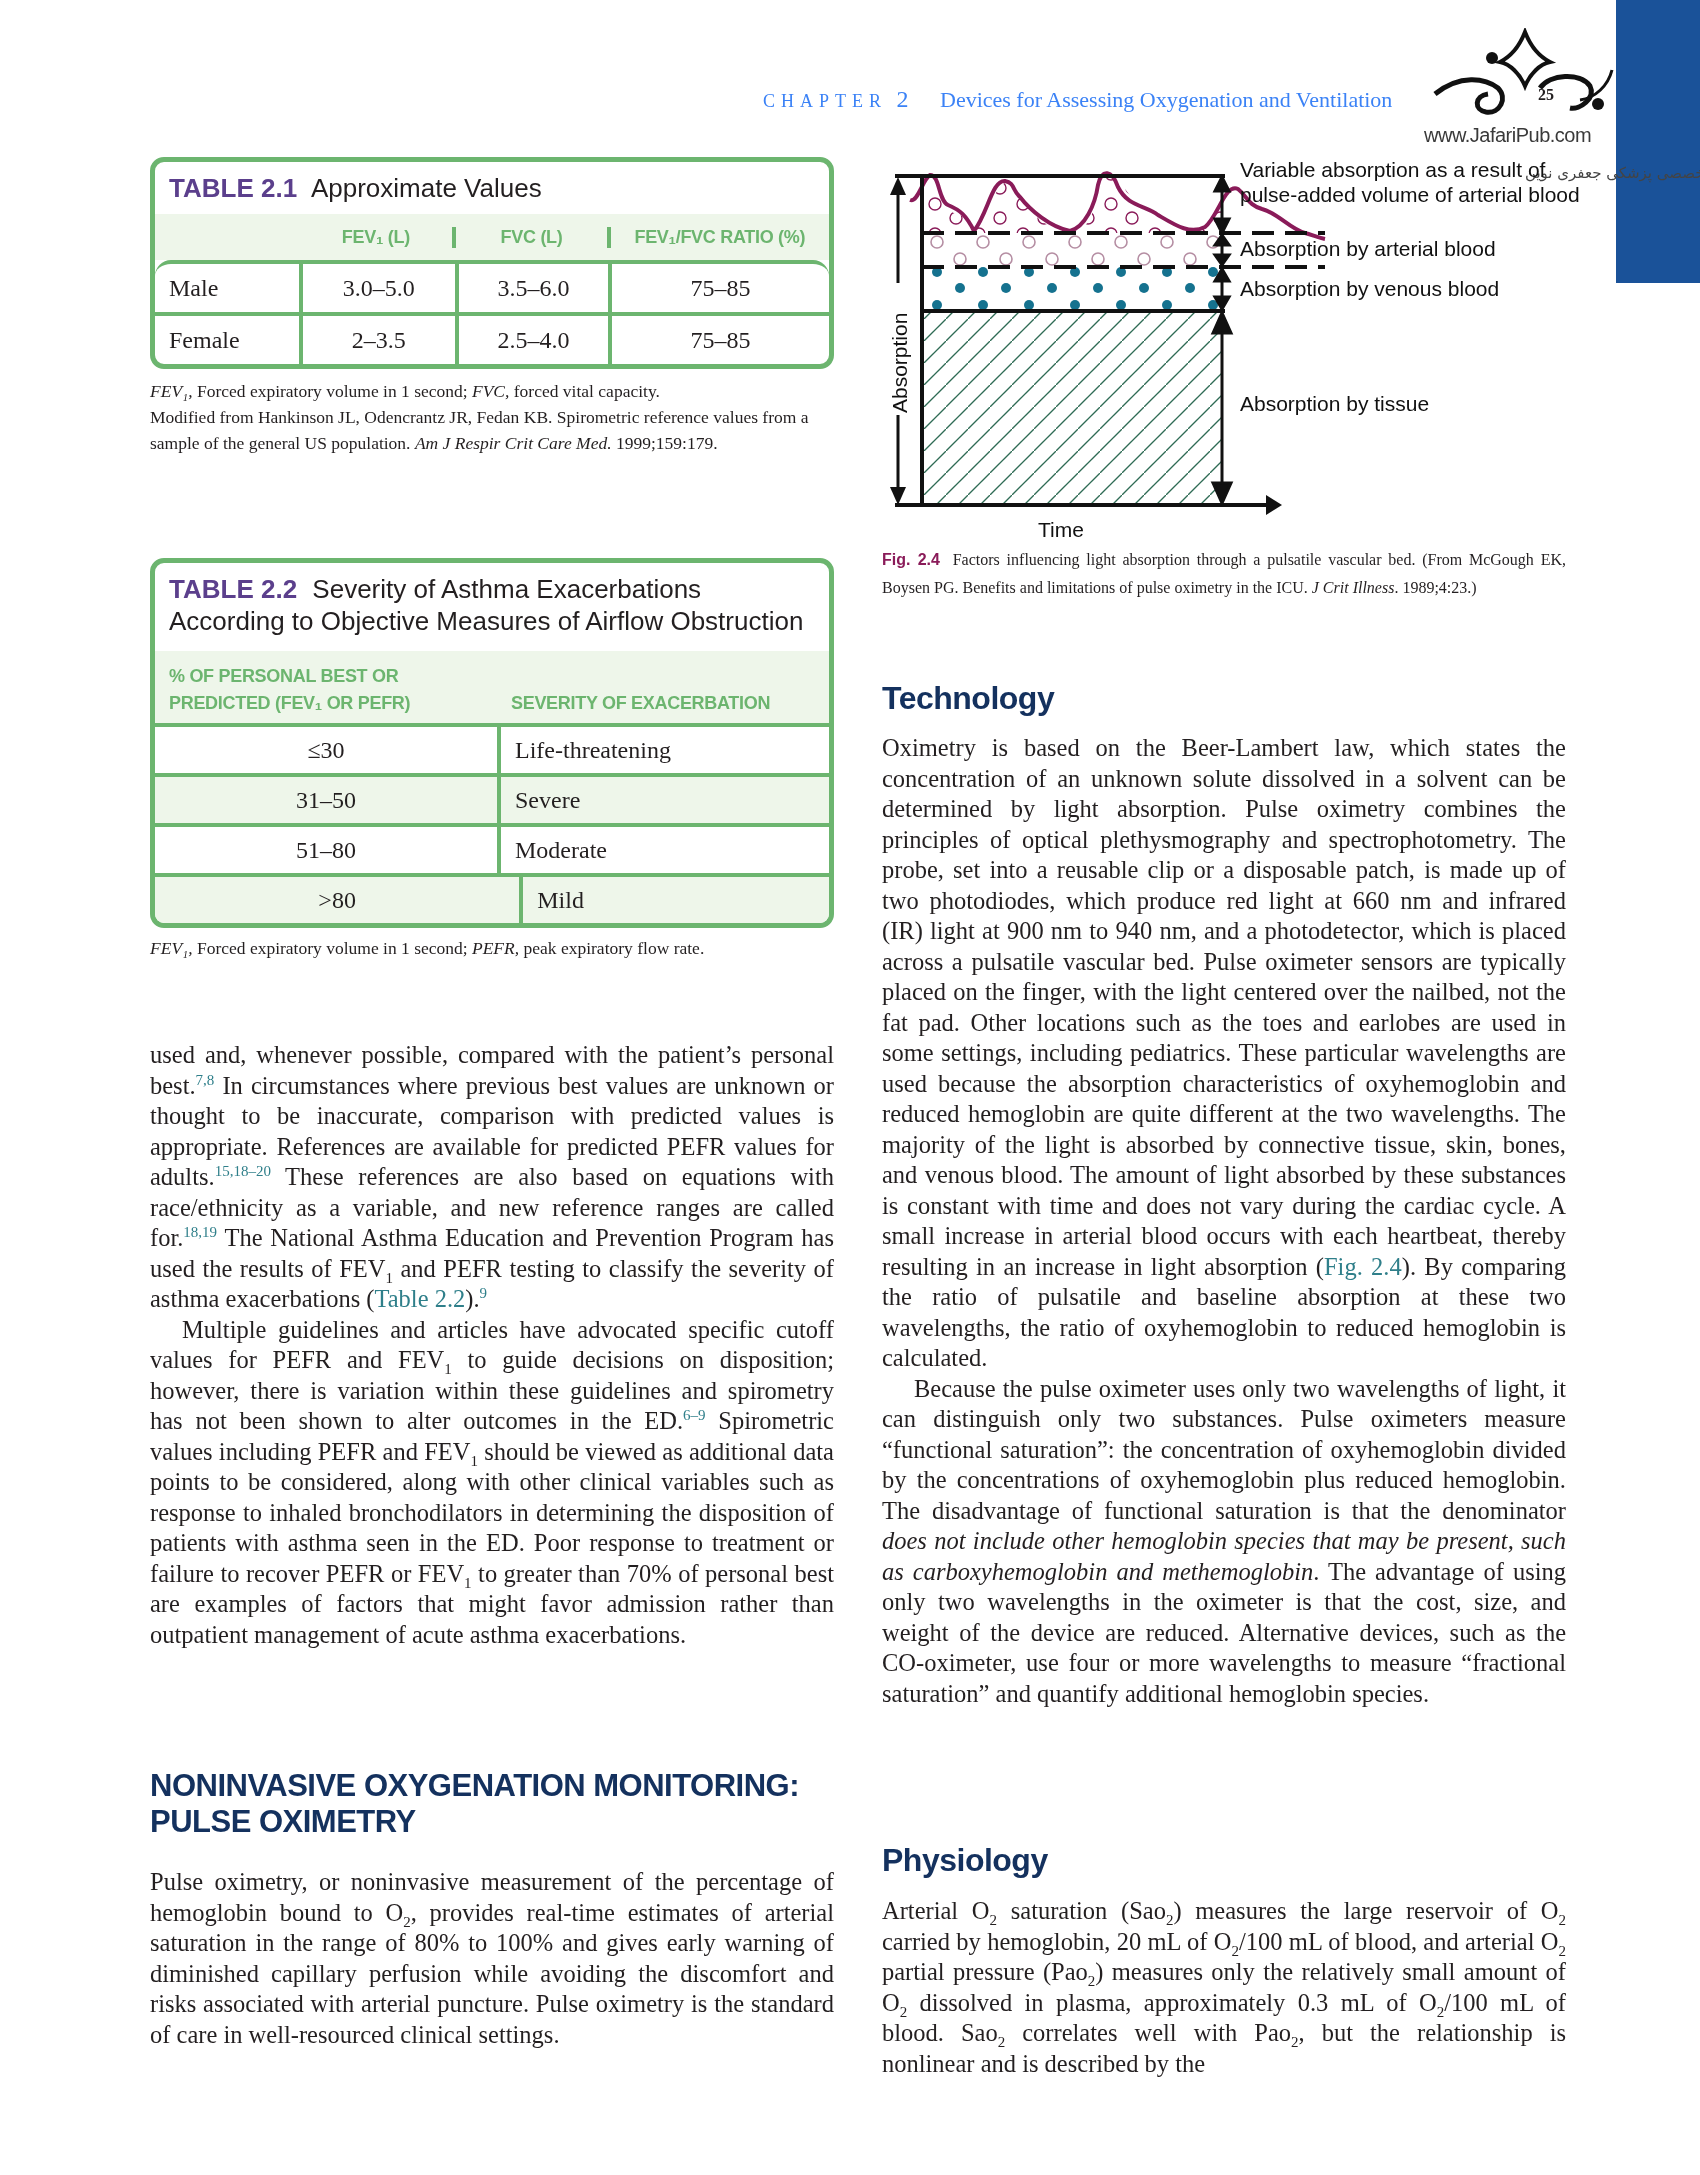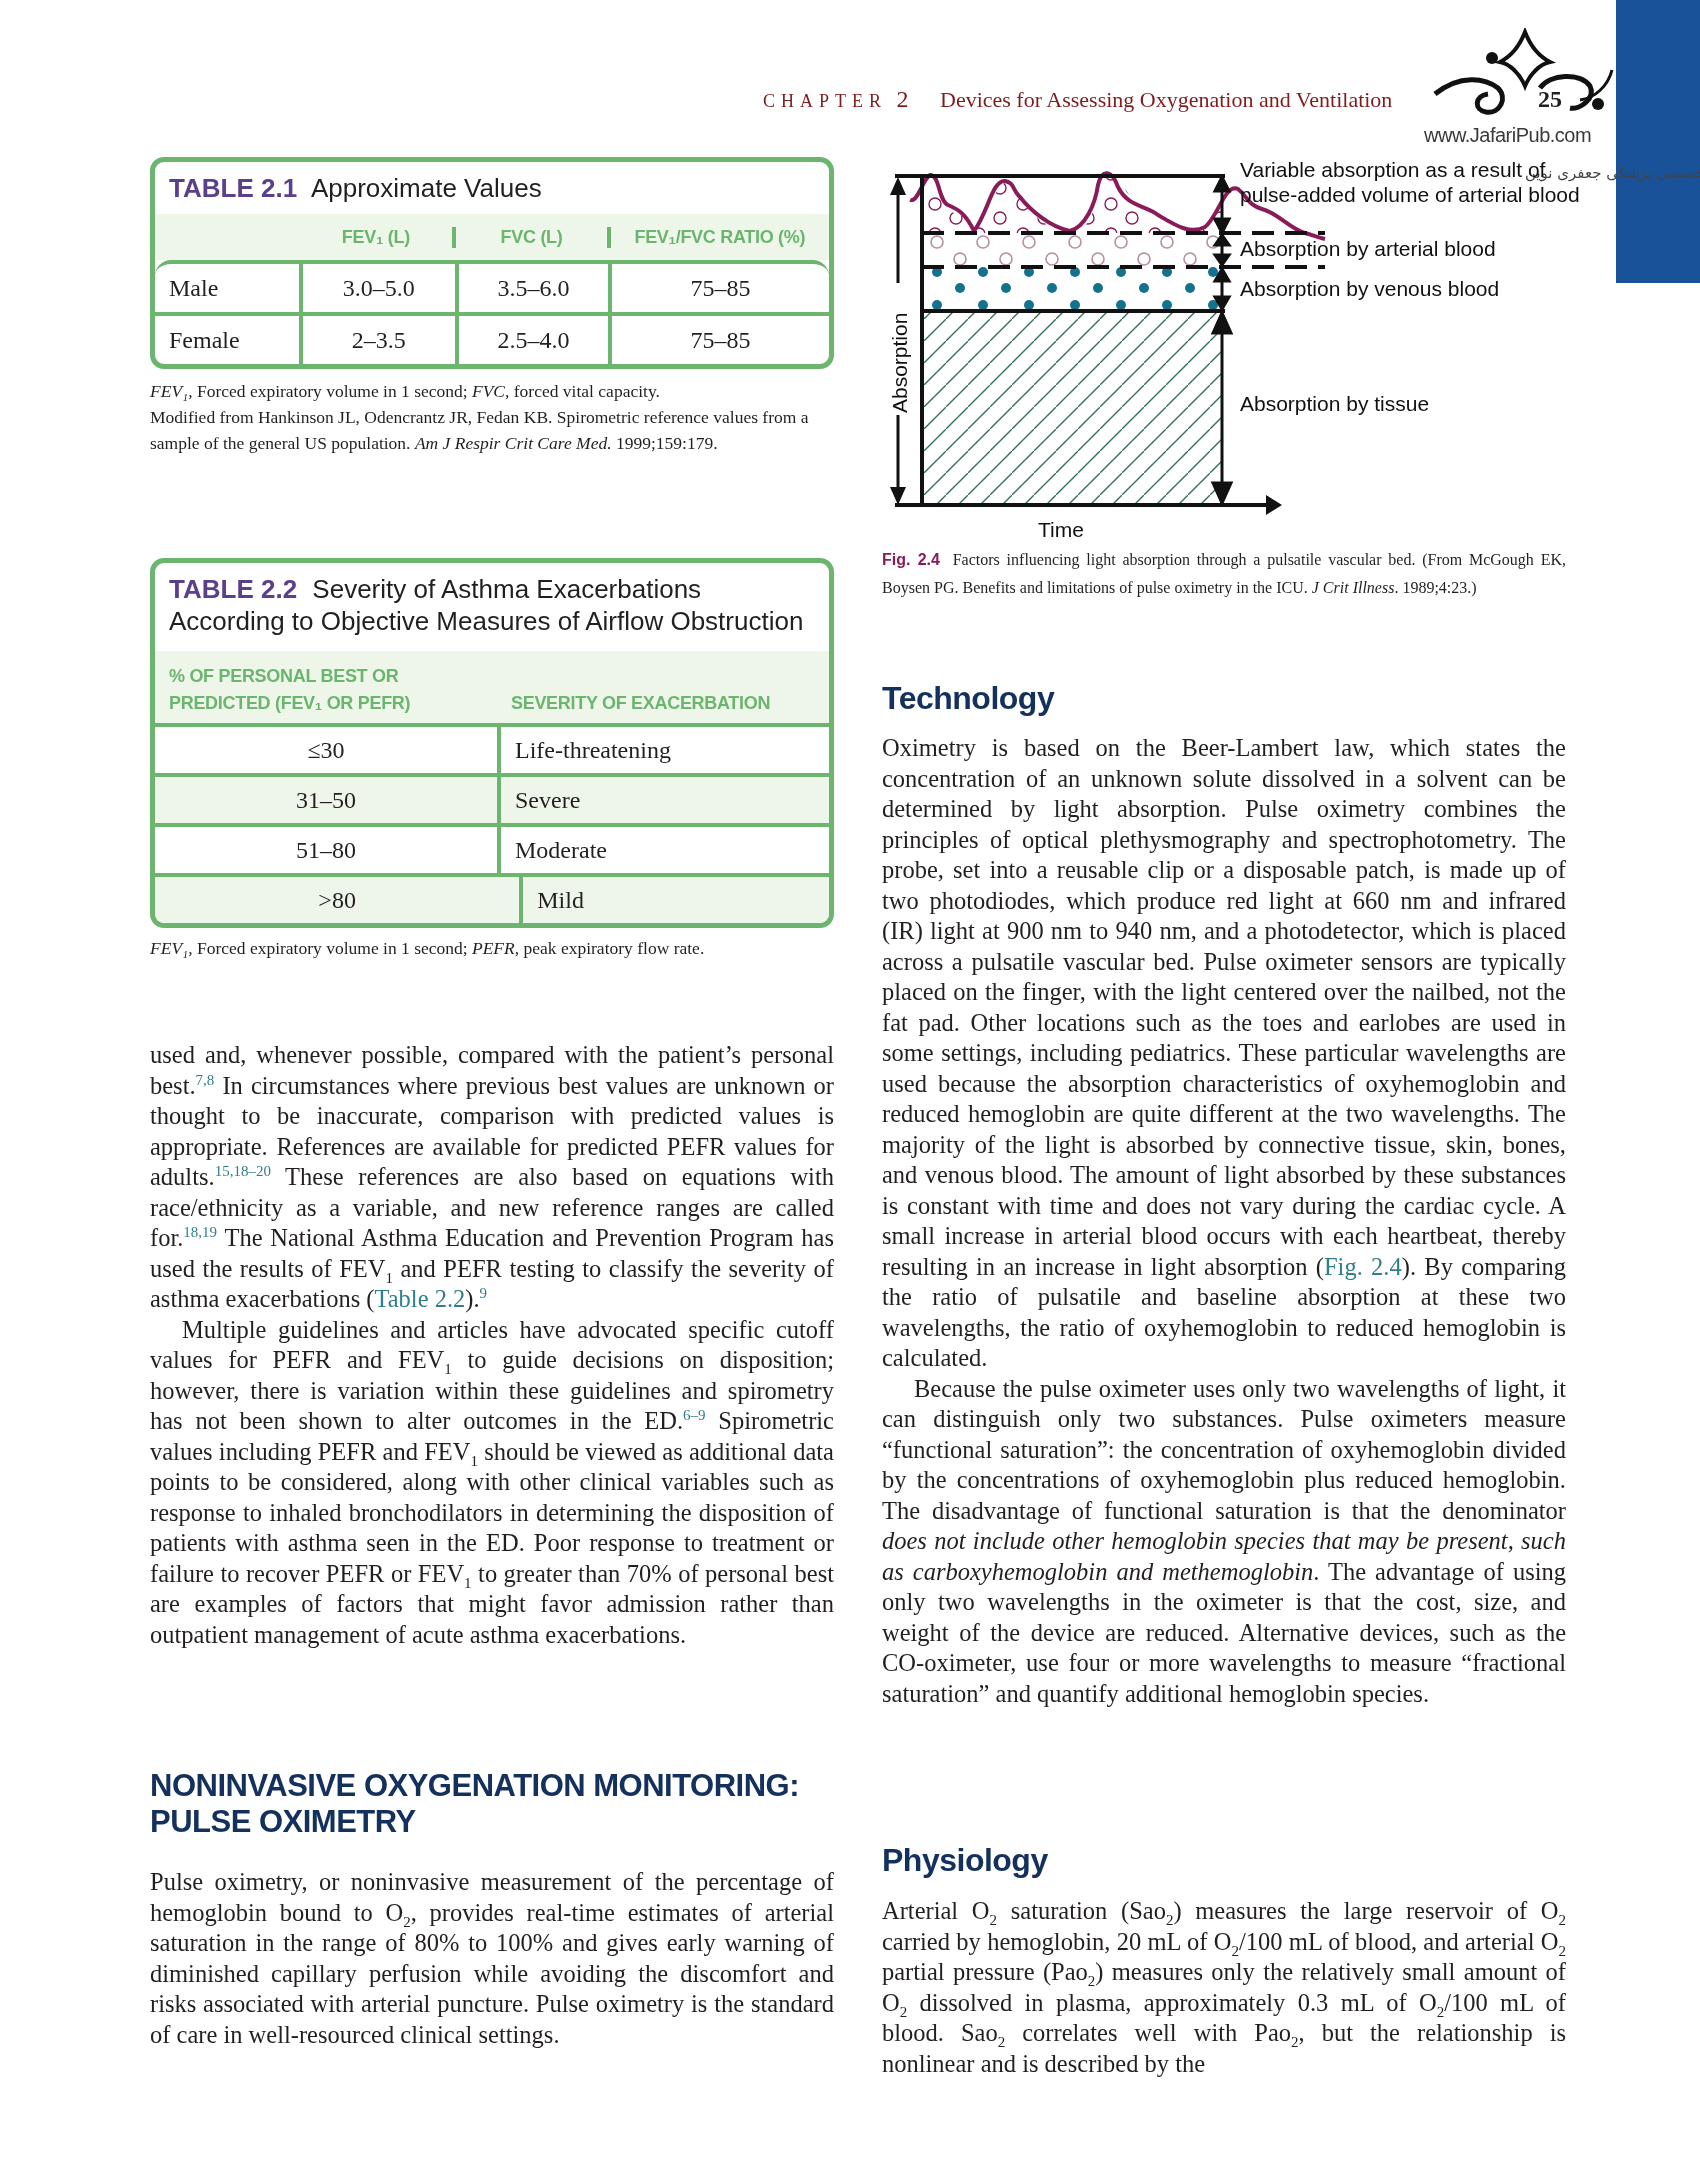--- a/index.html
+++ b/index.html
@@ -1,24 +1,24 @@
 <!DOCTYPE html>
 <html><head>
 <meta charset="utf-8">
 <style>
   html, body { margin: 0; padding: 0; background: #ffffff; }
   body { width: 1700px; height: 2175px; position: relative; overflow: hidden;
          font-family: "Liberation Serif", "DejaVu Serif", serif; color: #231f20; }
   .abs { position: absolute; }
 
   
-  .running-head { left: 763px; top: 86px; font-size: 22px; white-space: nowrap; color: #7f1d1d; }
+  .running-head { left: 763px; top: 86px; font-size: 22px; white-space: nowrap; color: #3b82f6; }
   .running-head .chap { letter-spacing: 6px; font-size: 18px; }
   .running-head .chapnum { font-size: 24px; margin: 0 26px 0 4px; }
-  .page-num { left: 1538px; top: 86px; font-size: 24px; font-weight: bold; }
+  .page-num { left: 1538px; top: 86px; font-size: 16px; font-weight: bold; }
   .blue-tab { left: 1616px; top: 0; width: 84px; height: 283px; background: #1a5299; }
   .watermark-url { left: 1424px; top: 124px; font-size: 20px; color: #3a3a3a;
                    font-family: "Liberation Sans", sans-serif; letter-spacing: -0.5px; }
   .watermark-fa { left: 1525px; top: 164px; font-size: 15px; color: #444; direction: rtl;
                   font-family: "DejaVu Sans", sans-serif; white-space: nowrap; }
   .logo { left: 1430px; top: 28px; width: 185px; height: 90px; }
 
   
   .tbl-box { border: 5px solid #6cb56f; border-radius: 14px; background: #fff; overflow: hidden; }
   .tbl-title { font-family: "Liberation Sans", sans-serif; font-size: 26px; color: #231f20;

